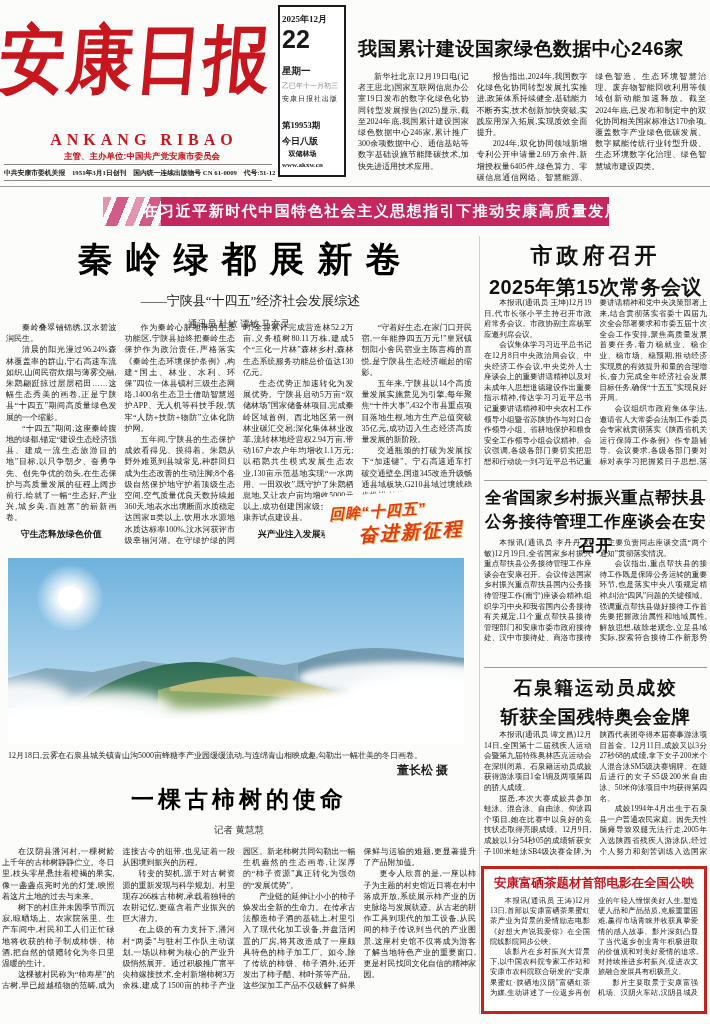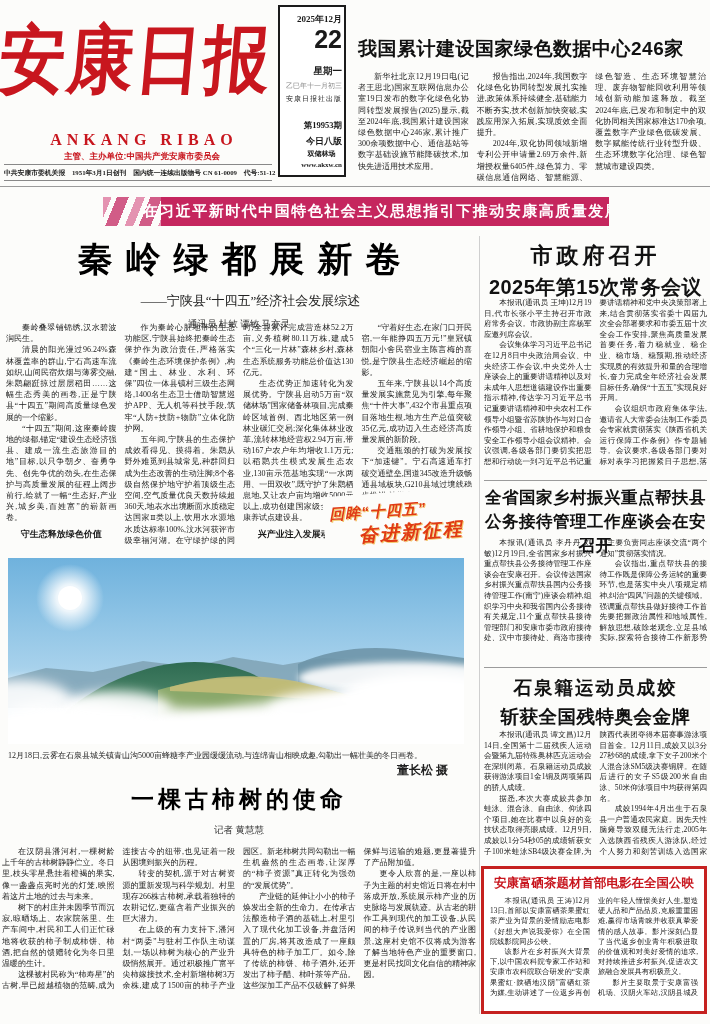--- a/index.html
+++ b/index.html
@@ -13,21 +13,21 @@
     font-family:"DejaVu Serif","Liberation Serif",serif;white-space:nowrap;}
   .masthead-latin{left:18px;top:131px;width:252px;text-align:center;color:#c8161e;font-weight:bold;
     font-size:16px;letter-spacing:5px;}
   .masthead-super{left:8px;top:151px;width:268px;text-align:center;color:#c8161e;font-weight:bold;font-size:8.5px;
     font-family:"Liberation Sans","DejaVu Sans",sans-serif;}
   .masthead-strip{left:4px;top:164px;width:268px;border-top:1px solid #888;border-bottom:1px solid #888;
     padding:2.5px 0;font-size:6.8px;text-align:center;color:#222;white-space:nowrap;font-weight:bold;}
 
   
   .date-box{left:278px;top:5px;width:68px;height:172px;border:2px solid #1b1b1b;background:#fff;
-    display:flex;flex-direction:column;align-items:flex-end;text-align:center;padding:6px 2px 5px 2px;box-sizing:border-box;}
+    display:flex;flex-direction:column;align-items:flex-start;text-align:center;padding:6px 2px 5px 2px;box-sizing:border-box;}
   .db-ym{font-size:9px;font-weight:bold;}
   .db-day{font-size:25px;font-weight:bold;line-height:1.05;font-family:"Liberation Sans","DejaVu Sans",sans-serif;}
   .db-week{font-size:9.5px;font-weight:bold;margin-top:13px;}
   .db-lunar{font-size:7px;color:#8a8a8a;margin-top:3px;}
   .db-pub{font-size:7px;margin-top:3px;letter-spacing:1px;}
   .db-issue{font-size:8.5px;font-weight:bold;margin-top:16px;}
   .db-pages{font-size:9px;font-weight:bold;margin-top:3px;}
   .db-site{margin-top:auto;font-size:7px;font-weight:bold;line-height:1.5;}
 
   

